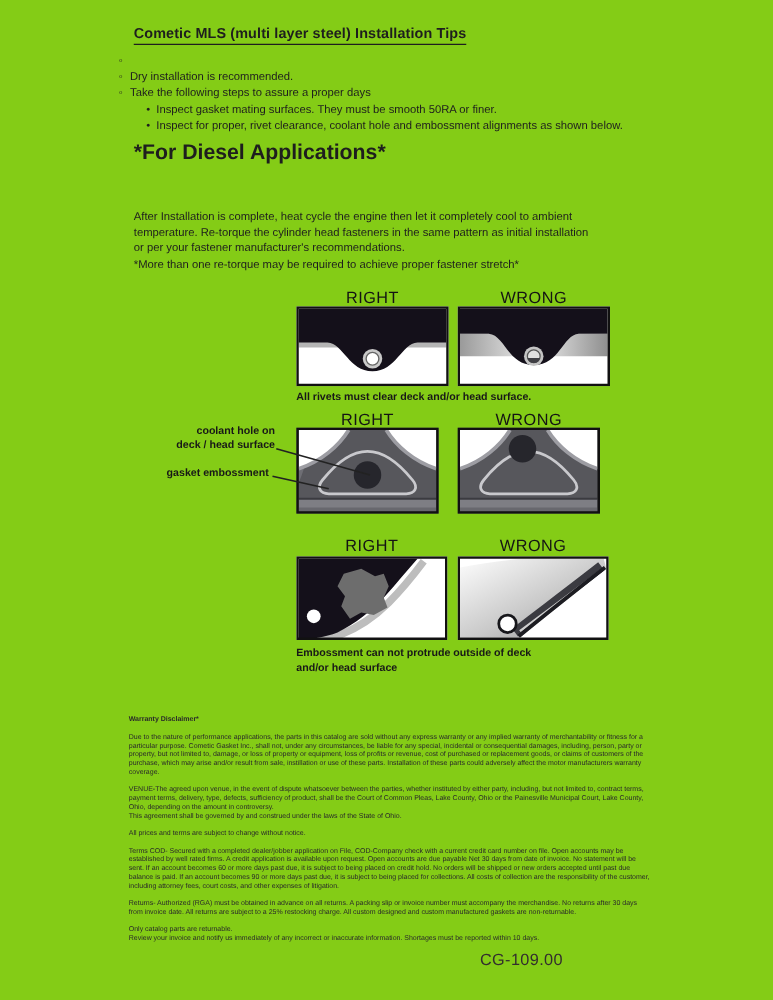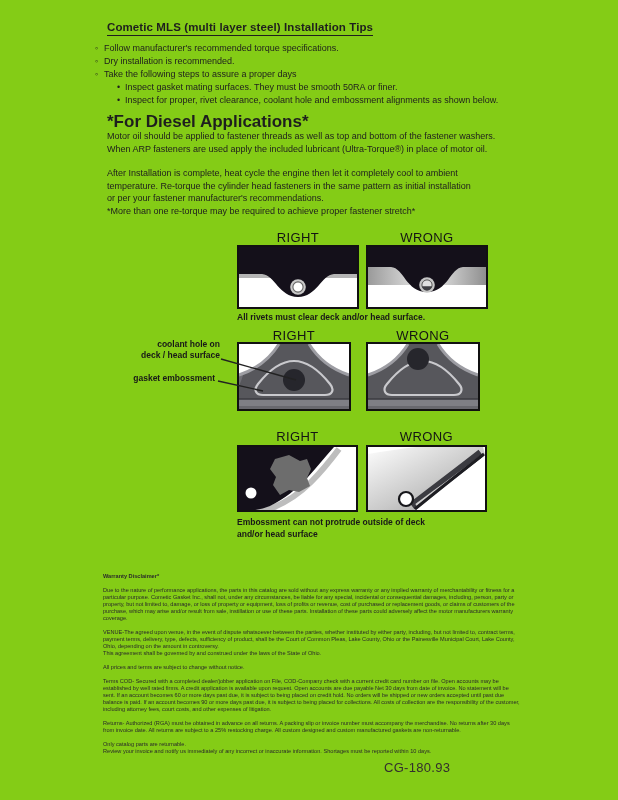--- a/index.html
+++ b/index.html
@@ -36,43 +36,40 @@
 </head>
 <body>
 
 <div class="page">
 
   <div class="abs doc-title">Cometic MLS (multi layer steel) Installation Tips</div>
 
   <div class="abs bullets">
     <div class="b-row">
       <span class="mk">◦</span>
-      <span>Follow manufacturer's recommended torque specifications.</span>
     </div>
     <div class="b-row">
       <span class="mk">◦</span>
       <span>Dry installation is recommended.</span>
     </div>
     <div class="b-row">
       <span class="mk">◦</span>
       <span>Take the following steps to assure a proper days</span>
     </div>
     <div class="b-row lvl2">
       <span class="mk">•</span>
       <span>Inspect gasket mating surfaces.  They must be smooth 50RA or finer.</span>
     </div>
     <div class="b-row lvl2">
       <span class="mk">•</span>
       <span>Inspect for proper, rivet clearance, coolant hole and embossment alignments as shown below.</span>
     </div>
   </div>
 
   <div class="abs sec-h">*For Diesel Applications*</div>
-  <div class="abs para p1">Motor oil should be applied to fastener threads as well as top and bottom of the fastener washers.
-When ARP fasteners are used apply the included lubricant (Ultra-Torque®) in place of motor oil.</div>
   <div class="abs para p2">After Installation is complete, heat cycle the engine then let it completely cool to ambient
 temperature. Re-torque the cylinder head fasteners in the same pattern as initial installation
 or per your fastener manufacturer's recommendations.</div>
   <div class="abs note">*More than one re-torque may be required to achieve proper fastener stretch*</div>
 
   <div class="abs rw-label" style="left:237px;top:230px;width:122px;">RIGHT</div>
   <div class="abs rw-label" style="left:366px;top:230px;width:122px;">WRONG</div>
 
   <svg class="abs figbox" style="left:237px;top:245px;" width="122" height="64" viewBox="0 0 122 64">
     <rect width="122" height="64" fill="#ffffff"></rect>
@@ -181,15 +178,15 @@
     <p>Due to the nature of performance applications, the parts in this catalog are sold without any express warranty or any implied warranty of merchantability or fitness for a particular purpose.  Cometic Gasket Inc., shall not, under any circumstances, be liable for any special, incidental or consequential damages, including, person, party or property, but not limited to, damage, or loss of property or equipment, loss of profits or revenue, cost of purchased or replacement goods, or claims of customers of the purchase, which may arise and/or result from sale, instillation or use of these parts.  Installation of these parts could adversely affect the motor manufacturers warranty coverage.</p>
     <p>VENUE-The agreed upon venue, in the event of dispute whatsoever between the parties, whether instituted by either party, including, but not limited to, contract terms, payment terms, delivery, type, defects, sufficiency of product, shall be the Court of Common Pleas, Lake County, Ohio or the Painesville Municipal Court, Lake County, Ohio, depending on the amount in controversy.
 This agreement shall be governed by and construed under the laws of the State of Ohio.</p>
     <p>All prices and terms are subject to change without notice.</p>
     <p>Terms COD- Secured with a completed dealer/jobber application on File, COD-Company check with a current credit card number on file.  Open accounts may be established by well rated firms.  A credit application is available upon request.  Open accounts are due payable Net 30 days from date of invoice.  No statement will be sent.  If an account becomes 60 or more days past due, it is subject to being placed on credit hold.  No orders will be shipped or new orders accepted until past due balance is paid.  If an account becomes 90 or more days past due, it is subject to being placed for collections.  All costs of collection are the responsibility of the customer, including attorney fees, court costs, and other expenses of litigation.</p>
     <p>Returns- Authorized (RGA) must be obtained in advance on all returns.  A packing slip or invoice number must accompany the merchandise.  No returns after 30 days from invoice date.  All returns are subject to a 25% restocking charge.  All custom designed and custom manufactured gaskets are non-returnable.</p>
     <p>Only catalog parts are returnable.
 Review your invoice and notify us immediately of any incorrect or inaccurate information.  Shortages must be reported within 10 days.</p>
   </div>
 
-  <div class="abs pagenum">CG-180.93</div>
+  <div class="abs pagenum">CG-109.00</div>
 
 </div>
 
 </body></html>

